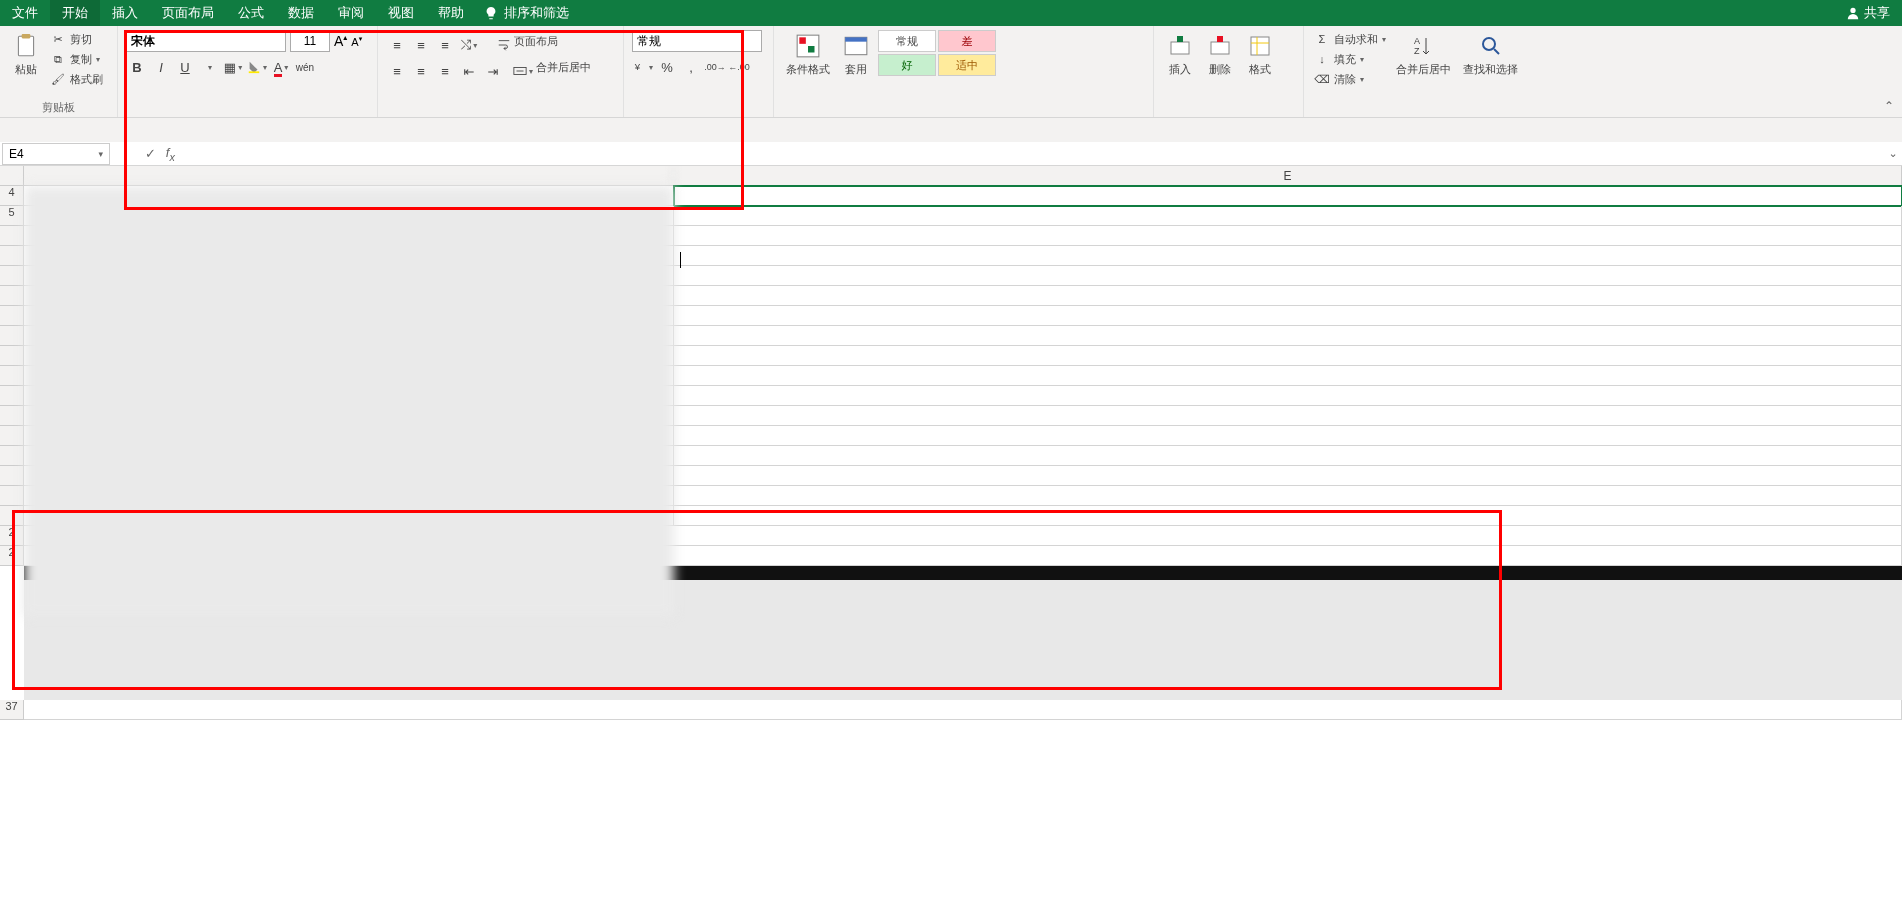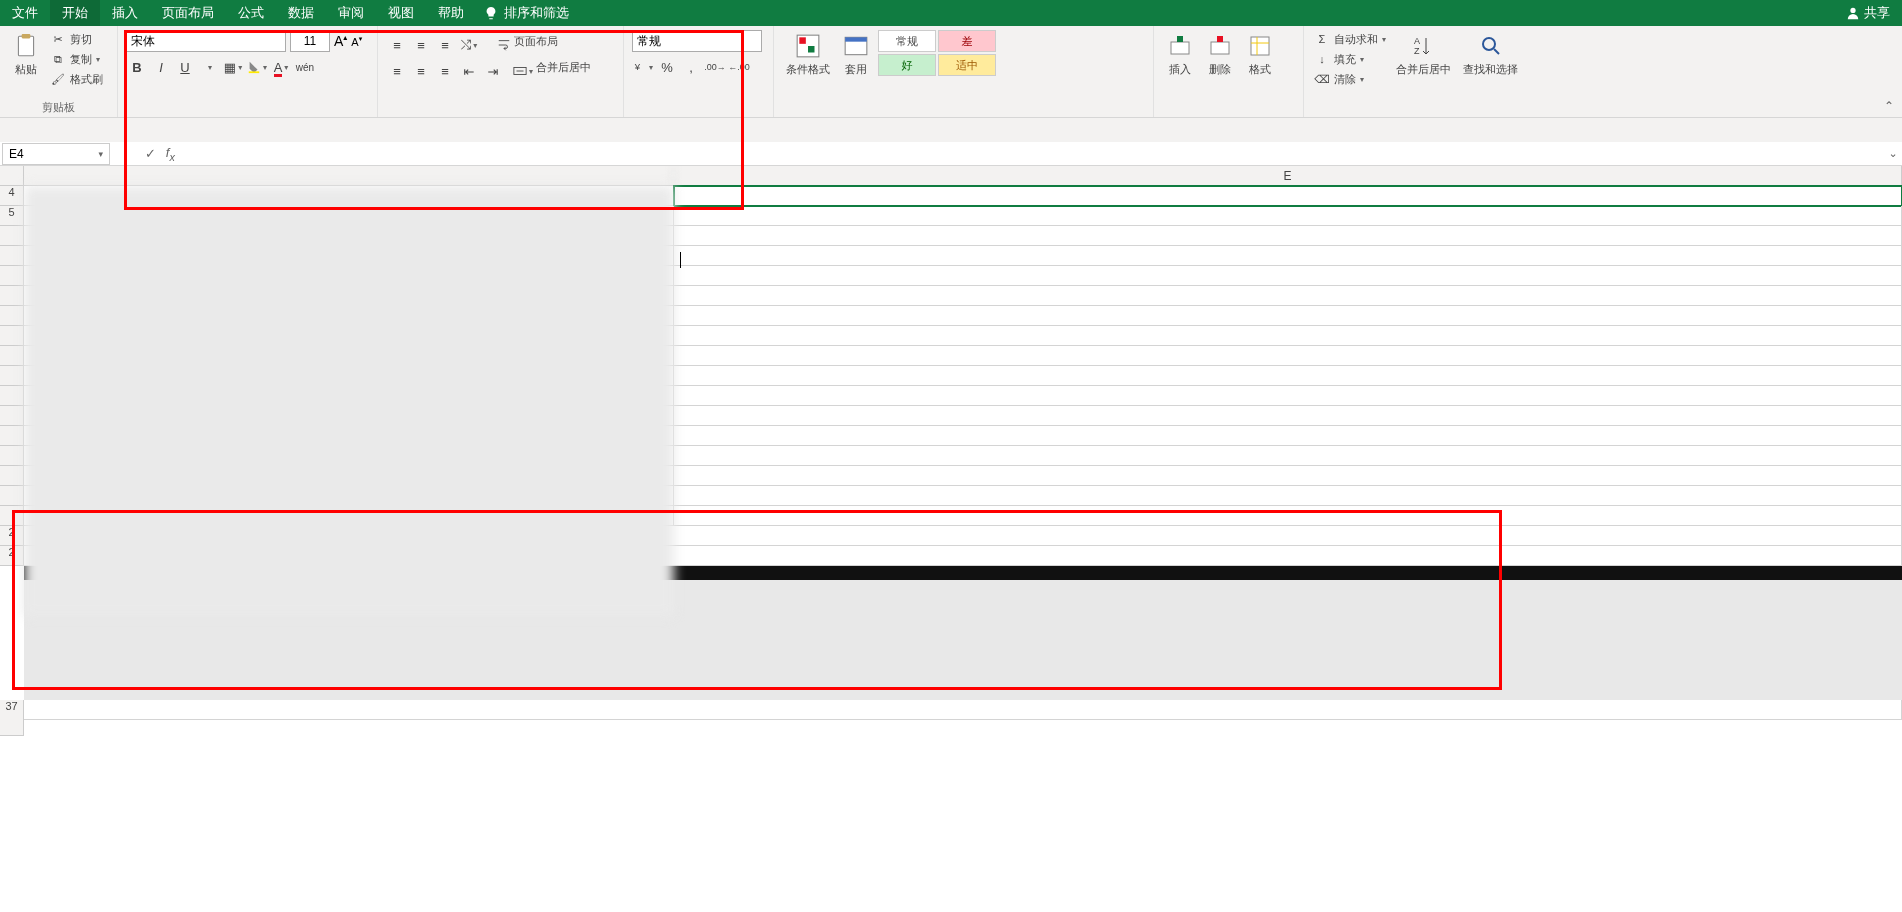--- a/index.html
+++ b/index.html
@@ -19,21 +19,21 @@
 .group-label { font-size: 11px; color: #666; text-align: center; padding-top: 2px; }
 .group-body { display: flex; align-items: flex-start; gap: 4px; }
 
 .big-btn { display: flex; flex-direction: column; align-items: center; font-size: 11px; color: #444; padding: 2px 4px; gap: 2px; }
 .big-btn .ico { width: 28px; height: 28px; display: flex; align-items: center; justify-content: center; }
 
 .small-row { display: flex; flex-direction: column; gap: 2px; font-size: 11px; color: #444; }
 .small-row .item { display: flex; align-items: center; gap: 4px; padding: 1px 2px; }
 .small-row .ico { width: 16px; height: 16px; display: inline-flex; align-items: center; justify-content: center; }
 
-.font-select { width: 160px; height: 22px; font-size: 12px; border: 1px solid #ababab; background: #fff; padding: 0 4px; }
+.font-select { width: 160px; height: 22px; font-size: 12px; border: 1px solid #ababab; background: #fff; padding: 0 4px; font-weight: bold; }
 .size-select { width: 40px; height: 22px; font-size: 12px; border: 1px solid #ababab; background: #fff; padding: 0 4px; text-align: center; }
 
 .btn-row { display: flex; gap: 2px; margin-top: 4px; }
 .btn-row .b { width: 22px; height: 22px; display: flex; align-items: center; justify-content: center; font-size: 13px; color: #444; border: 1px solid transparent; }
 .btn-row .b.caret::after { content: '▾'; font-size: 8px; margin-left: 2px; color: #666; }
 
 .numfmt-select { width: 130px; height: 22px; font-size: 12px; border: 1px solid #ababab; background: #fff; padding: 0 4px; }
 
 .style-gallery { display: flex; flex-direction: column; gap: 2px; }
 .style-gallery .srow { display: flex; gap: 2px; }
@@ -462,21 +462,21 @@
     <div class="cell" style="width:110px">NC</div>
     <div class="cell" style="width:110px">NC6.5</div>
     <div class="cell" style="flex:1"></div>
   </div>
 
   <div style="height:14px;background:#111;margin-left:24px"></div>
 
   <div class="gray-fill" style="left:24px;right:0;height:120px;top:auto;position:relative"></div>
 
   <div style="display:flex">
-    <div class="rowhdr" style="height:36px">37</div>
+    <div class="rowhdr" style="height:20px">37</div>
     <div class="cell" style="flex:1"></div>
   </div>
 
   <div class="mosaic" style="left:24px;top:20px;width:650px;height:430px"></div>
 
   <div class="cursor-bar" style="left:680px;top:86px"></div>
 </div>
 
 <div class="anno" style="left:124px;top:30px;width:620px;height:180px"></div>
 <div class="anno" style="left:12px;top:510px;width:1490px;height:180px"></div>

